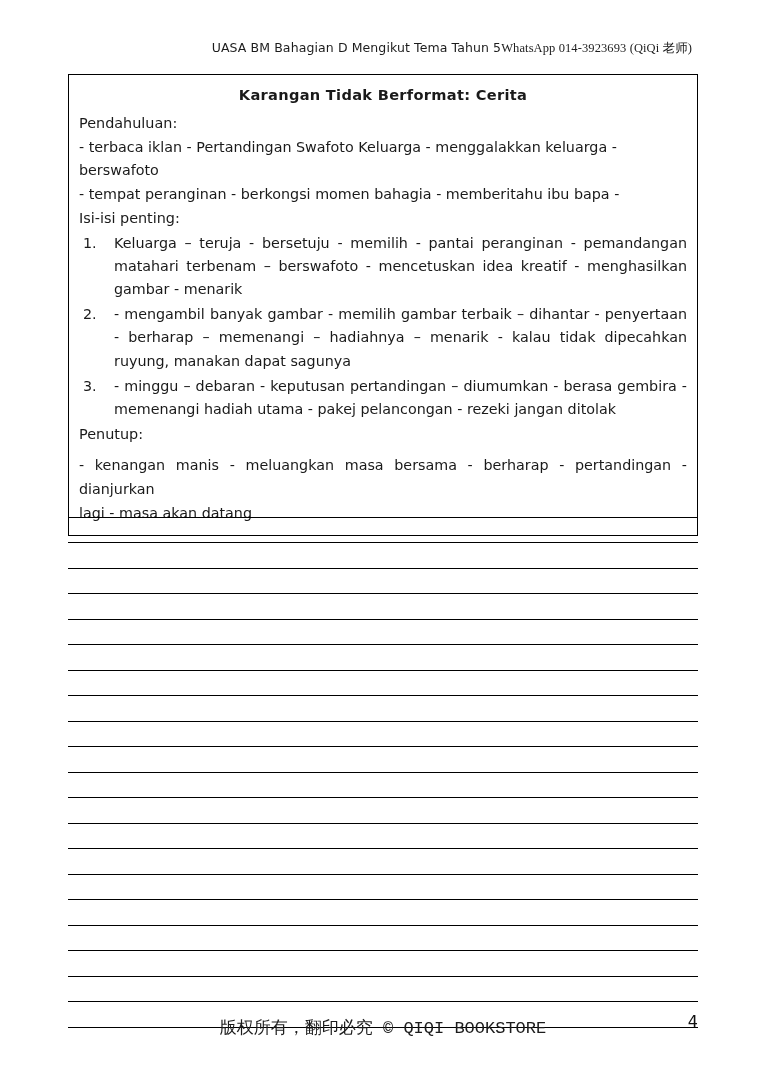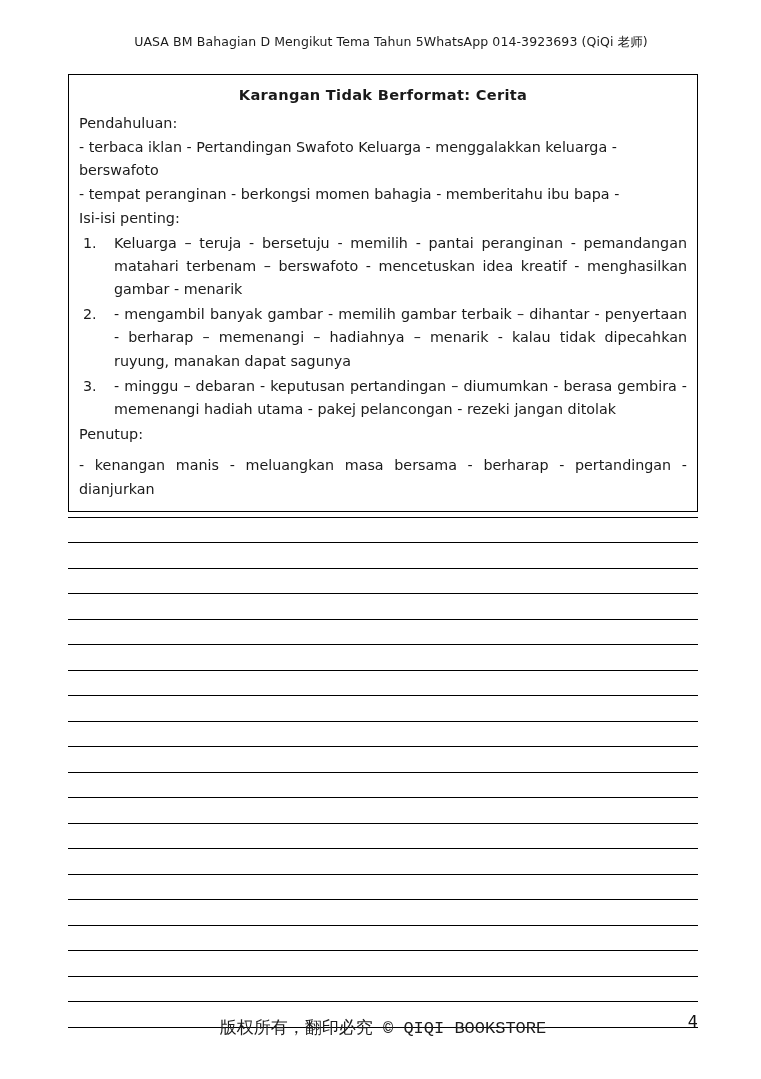--- a/index.html
+++ b/index.html
@@ -17,33 +17,32 @@
     height: 1079px;
     background: #ffffff;
     overflow: hidden;
     box-sizing: border-box;
   }
 
   
   .page-header {
     position: absolute;
     left: 66px;
-    top: 34px;
+    top: 40px;
     width: 632px;
     display: flex;
-    justify-content: center;
+    justify-content: flex-end;
     align-items: baseline;
     font-size: 12.5px;
     letter-spacing: 0.1px;
     color: #1c1c1c;
     white-space: nowrap;
-    margin-left: 12px;
   }
   .page-header .hdr-left { text-align: left; }
-  .page-header .hdr-right { text-align: right; padding-right: 6px; }
+  .page-header .hdr-right { text-align: right; padding-right: 6px; font-family: Liberation Serif, serif; }
 
   
   .essay-box {
     position: absolute;
     left: 68px;
     top: 74px;
     width: 630px;
     box-sizing: border-box;
     border: 1.4px solid #000000;
     padding: 6px 10px 9px 10px;
@@ -155,20 +154,21 @@
 
     <div class="sec-head">Isi-isi penting:</div>
     <ol class="isi">
       <li>Keluarga – teruja - bersetuju - memilih - pantai peranginan - pemandangan matahari terbenam – berswafoto - mencetuskan idea kreatif - menghasilkan gambar - menarik</li>
       <li>- mengambil banyak gambar - memilih gambar terbaik – dihantar - penyertaan - berharap – memenangi – hadiahnya – menarik - kalau tidak dipecahkan ruyung, manakan dapat sagunya</li>
       <li>- minggu – debaran - keputusan pertandingan – diumumkan - berasa gembira - memenangi hadiah utama - pakej pelancongan - rezeki jangan ditolak</li>
     </ol>
 
     <div class="sec-head">Penutup:</div>
     <div class="plain-line justify">- kenangan manis - meluangkan masa bersama - berharap - pertandingan - dianjurkan</div>
+    <div class="plain-line">lagi - masa akan datang</div>
 
   </div>
 
   <div class="rules" id="rules">
       <div class="rule-line"></div>
       <div class="rule-line"></div>
       <div class="rule-line"></div>
       <div class="rule-line"></div>
       <div class="rule-line"></div>
       <div class="rule-line"></div>

